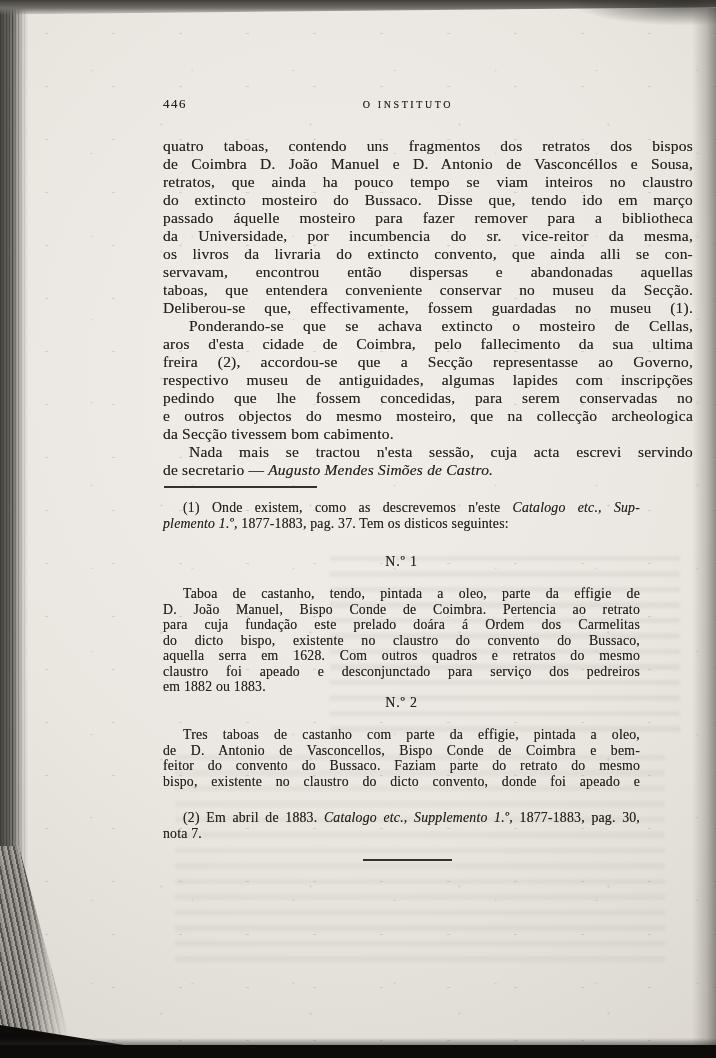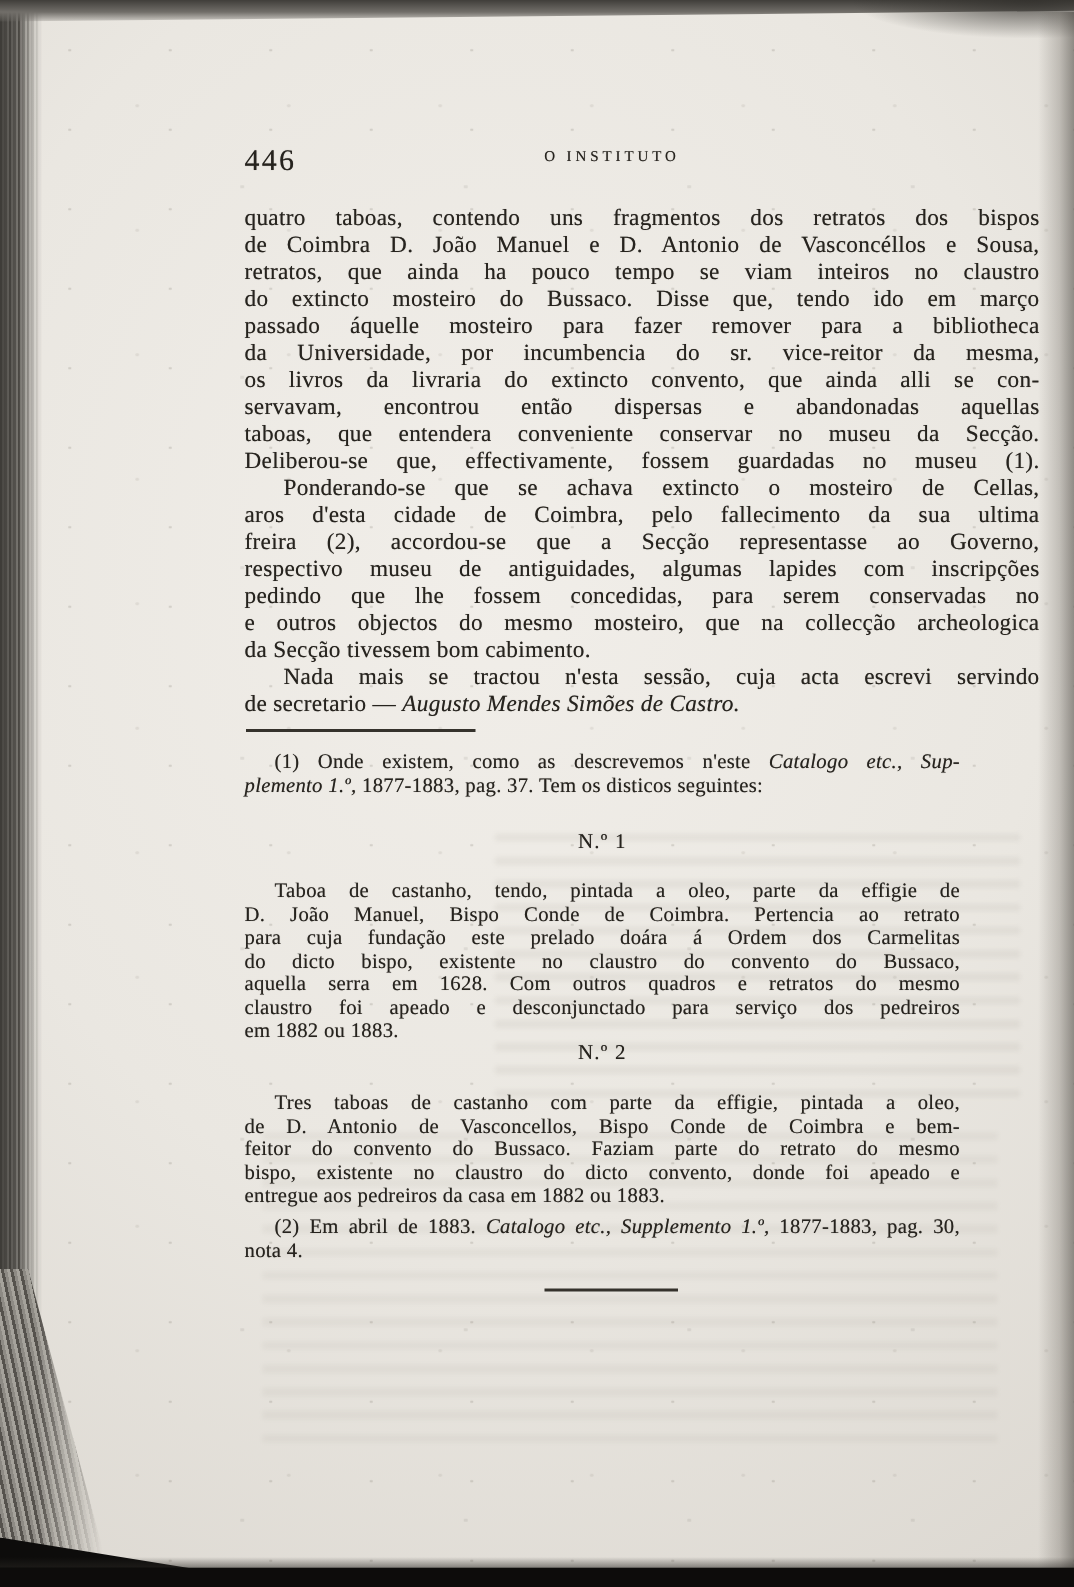--- a/index.html
+++ b/index.html
@@ -63,21 +63,21 @@
   .ghost {
     position:absolute; pointer-events:none;
     background:repeating-linear-gradient(180deg, rgba(122,115,102,.30) 0 5px, rgba(122,115,102,0) 5px 15.5px);
     filter:blur(1.6px); opacity:.30;
   }
   #ghost1 { left:330px; top:556px; width:350px; height:180px; }
   #ghost2 { left:175px; top:755px; width:490px; height:210px; opacity:.24; }
 
   
   .txt { text-shadow:0 0 .45px rgba(38,35,30,.55); letter-spacing:.2px; }
-  #pg-num  { position:absolute; left:163px; top:96px; font-size:20px; letter-spacing:1.5px; }
+  #pg-num  { position:absolute; left:163px; top:96px; font-size:13px; letter-spacing:1.5px; }
   #journal { position:absolute; left:163px; top:99px; width:490px; text-align:center;
              font-size:10px; font-weight:normal; letter-spacing:2.6px; }
   .col   { position:absolute; left:163px; width:530px; font-size:15.5px; }
   #p1 { top:137px; } #p2 { top:317px; } #p3 { top:443px; }
   .bl { height:18px; line-height:18px; }
   .fncol { position:absolute; left:163px; width:477px; font-size:13.8px; }
   #fn1 { top:500px; } #n1 { top:586px; } #n2 { top:727px; } #fn2 { top:810px; }
   .fl { height:15.5px; line-height:15.5px; }
   .j { text-align:justify; text-align-last:justify; -moz-text-align-last:justify; }
   .ind  { text-indent:26px; }
@@ -153,23 +153,22 @@
     <div class="fl j">claustro foi apeado e desconjunctado para serviço dos pedreiros</div>
     <div class="fl">em 1882 ou 1883.</div>
   </div>
 
   <div id="h-n2" class="nhead txt">N.º 2</div>
   <div id="n2" class="fncol txt">
     <div class="fl j ind2">Tres taboas de castanho com parte da effigie, pintada a oleo,</div>
     <div class="fl j">de D. Antonio de Vasconcellos, Bispo Conde de Coimbra e bem-</div>
     <div class="fl j">feitor do convento do Bussaco. Faziam parte do retrato do mesmo</div>
     <div class="fl j">bispo, existente no claustro do dicto convento, donde foi apeado e</div>
-    <div class="fl">entregue aos pedreiros da casa em 1882 ou 1883.</div>
   </div>
 
   <div id="fn2" class="fncol txt">
     <div class="fl j ind2"><span>(2) Em abril de 1883. </span><span class="it">Catalogo etc., Supplemento 1.º,</span><span> 1877-1883, pag. 30,</span></div>
-    <div class="fl">nota 4.</div>
+    <div class="fl">nota 7.</div>
   </div>
 
   <div id="rule2" class="rule"></div>
 
 </div>
 
 </body></html>

